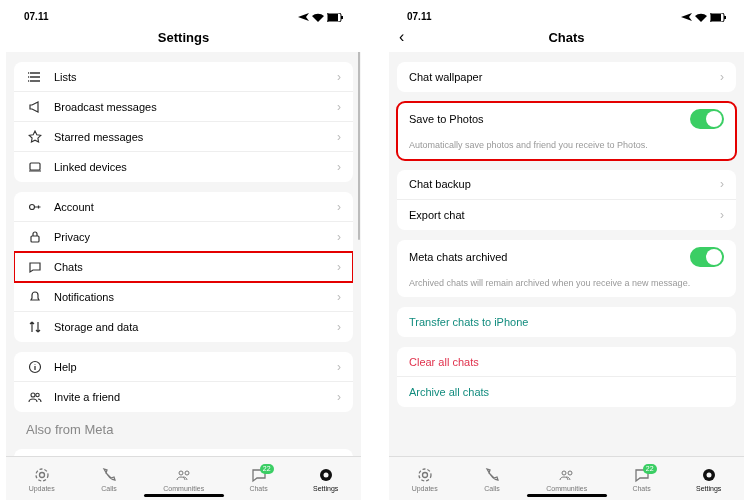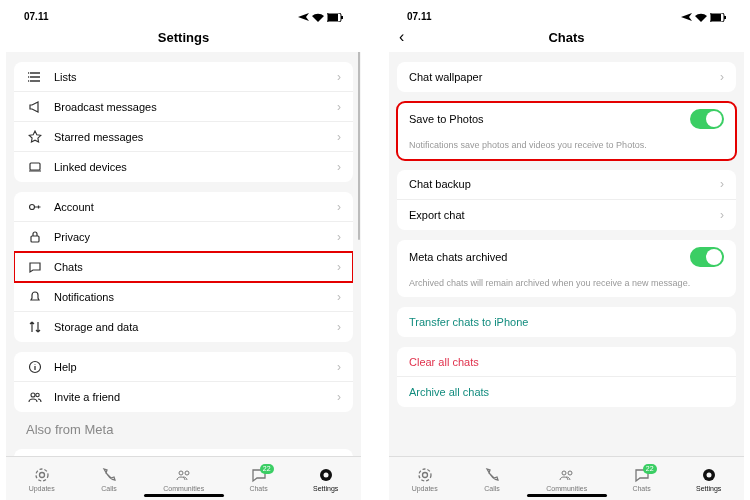--- a/index.html
+++ b/index.html
@@ -261,21 +261,21 @@
       <div class="row">
         <span class="lbl">Chat wallpaper</span>
         <span class="chev">›</span>
       </div>
     </div>
     <div class="group hl">
       <div class="row" style="border-bottom:none">
         <span class="lbl">Save to Photos</span>
         <span class="toggle"></span>
       </div>
-      <div class="desc">Notifications save photos and videos you receive to Photos.</div>
+      <div class="desc">Automatically save photos and friend you receive to Photos.</div>
     </div>
     <div class="group">
       <div class="row">
         <span class="lbl">Chat backup</span>
         <span class="chev">›</span>
       </div>
       <div class="row">
         <span class="lbl">Export chat</span>
         <span class="chev">›</span>
       </div>

